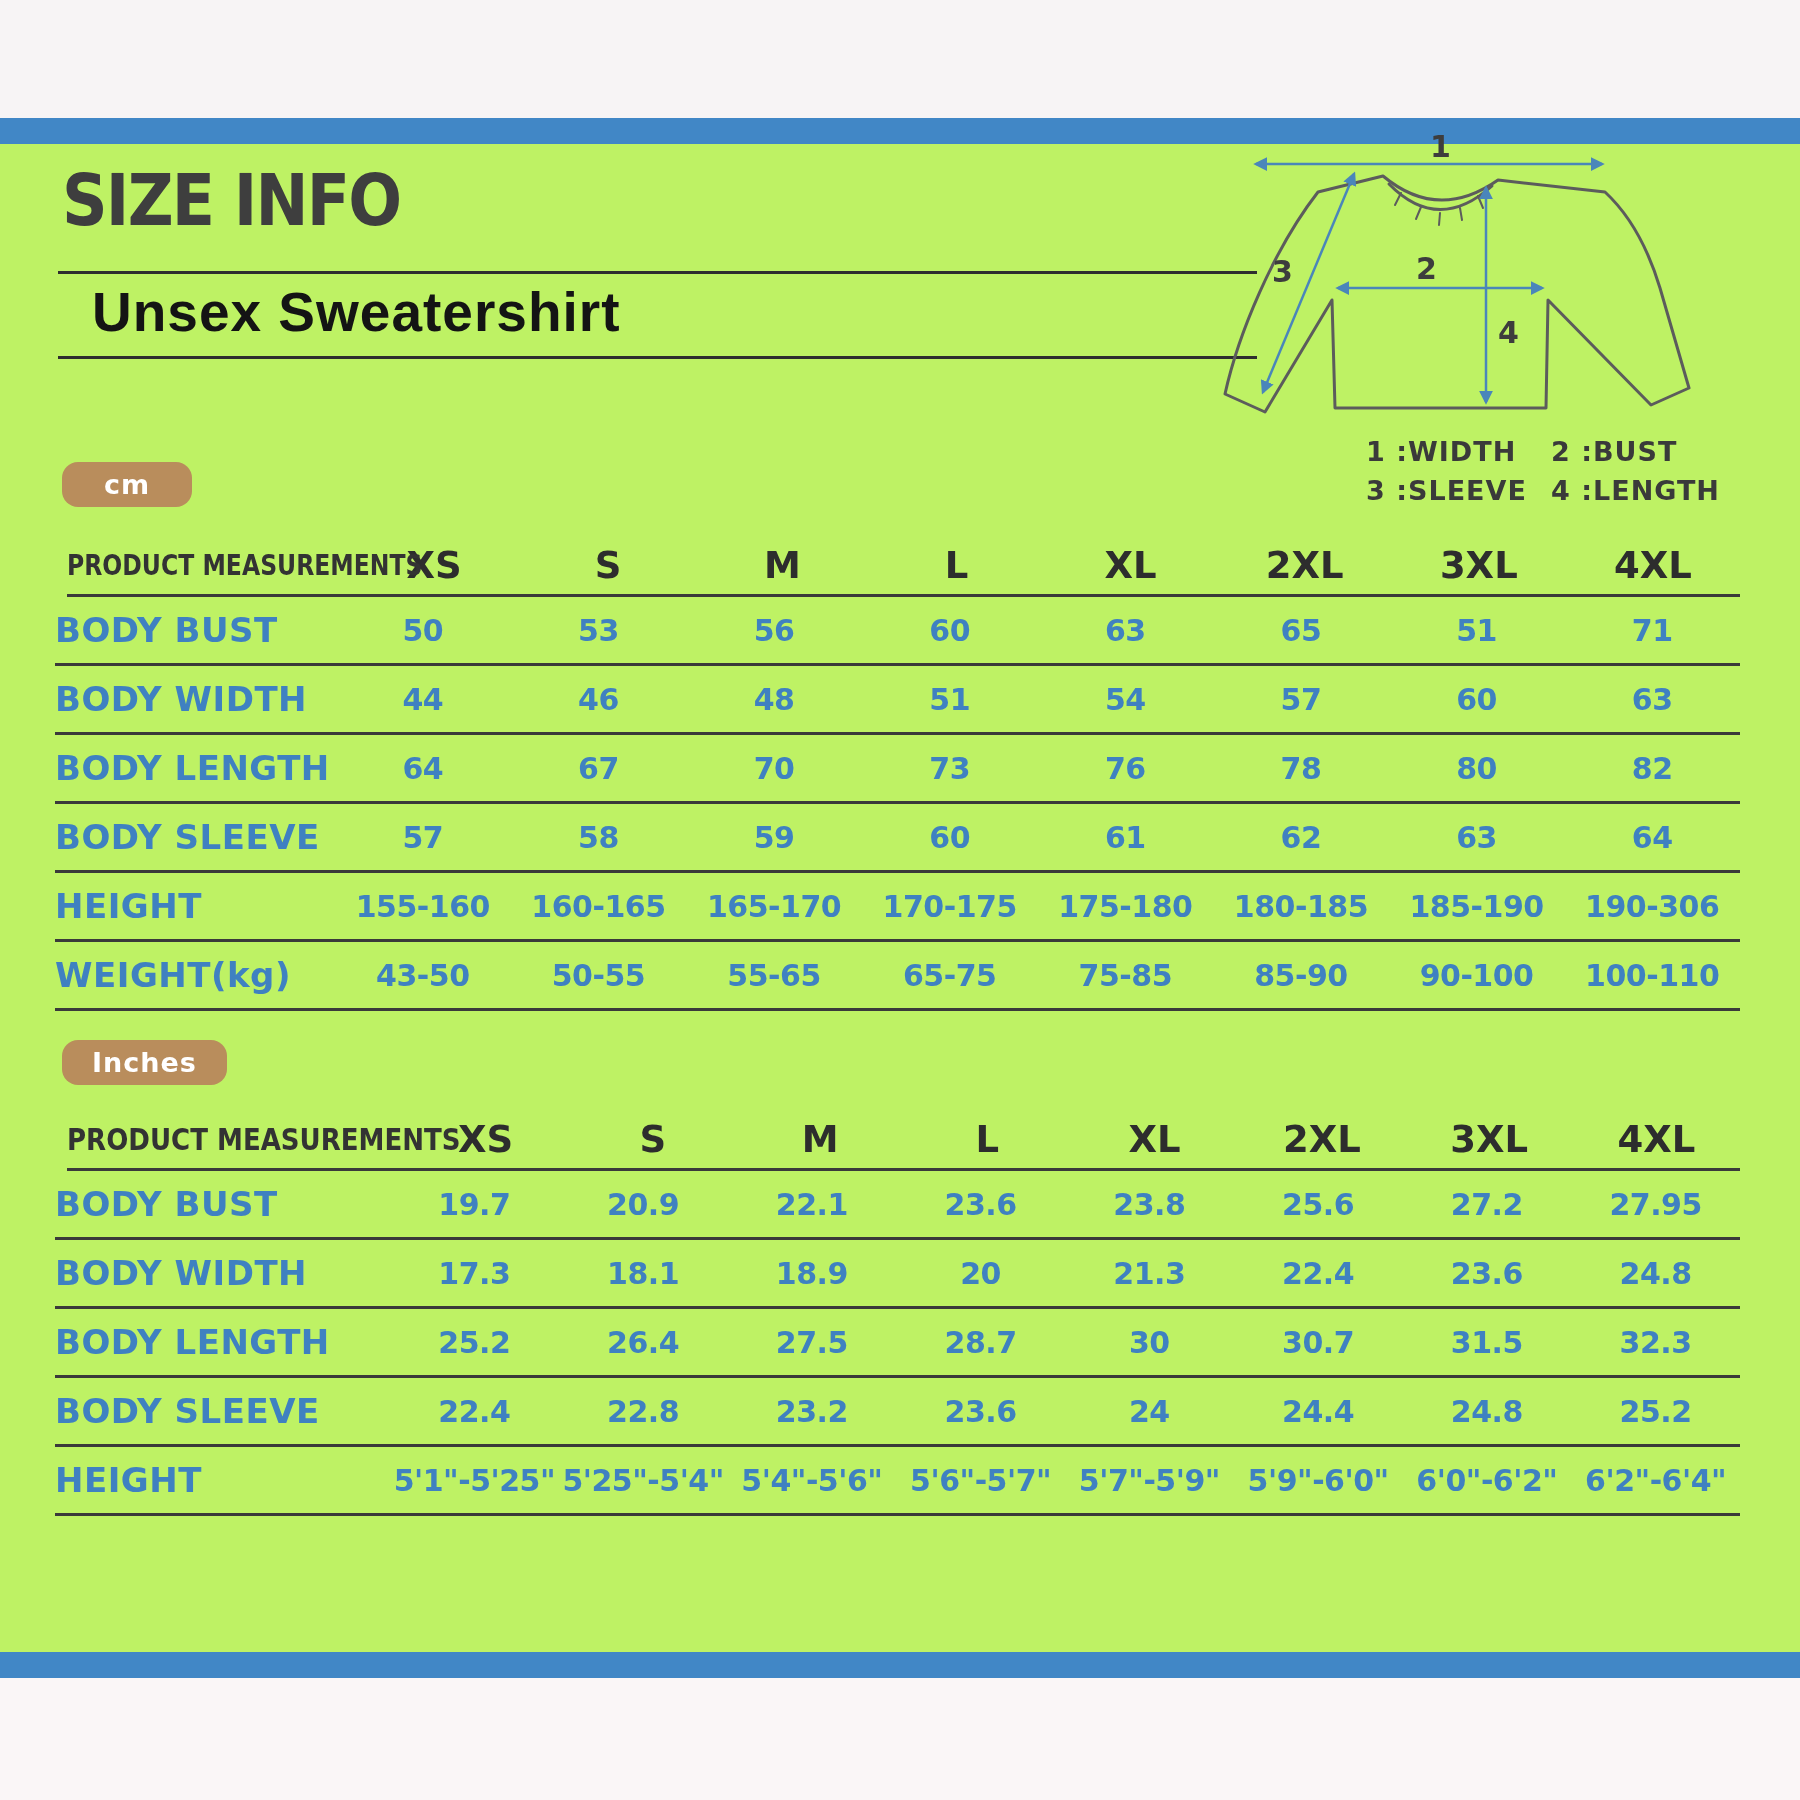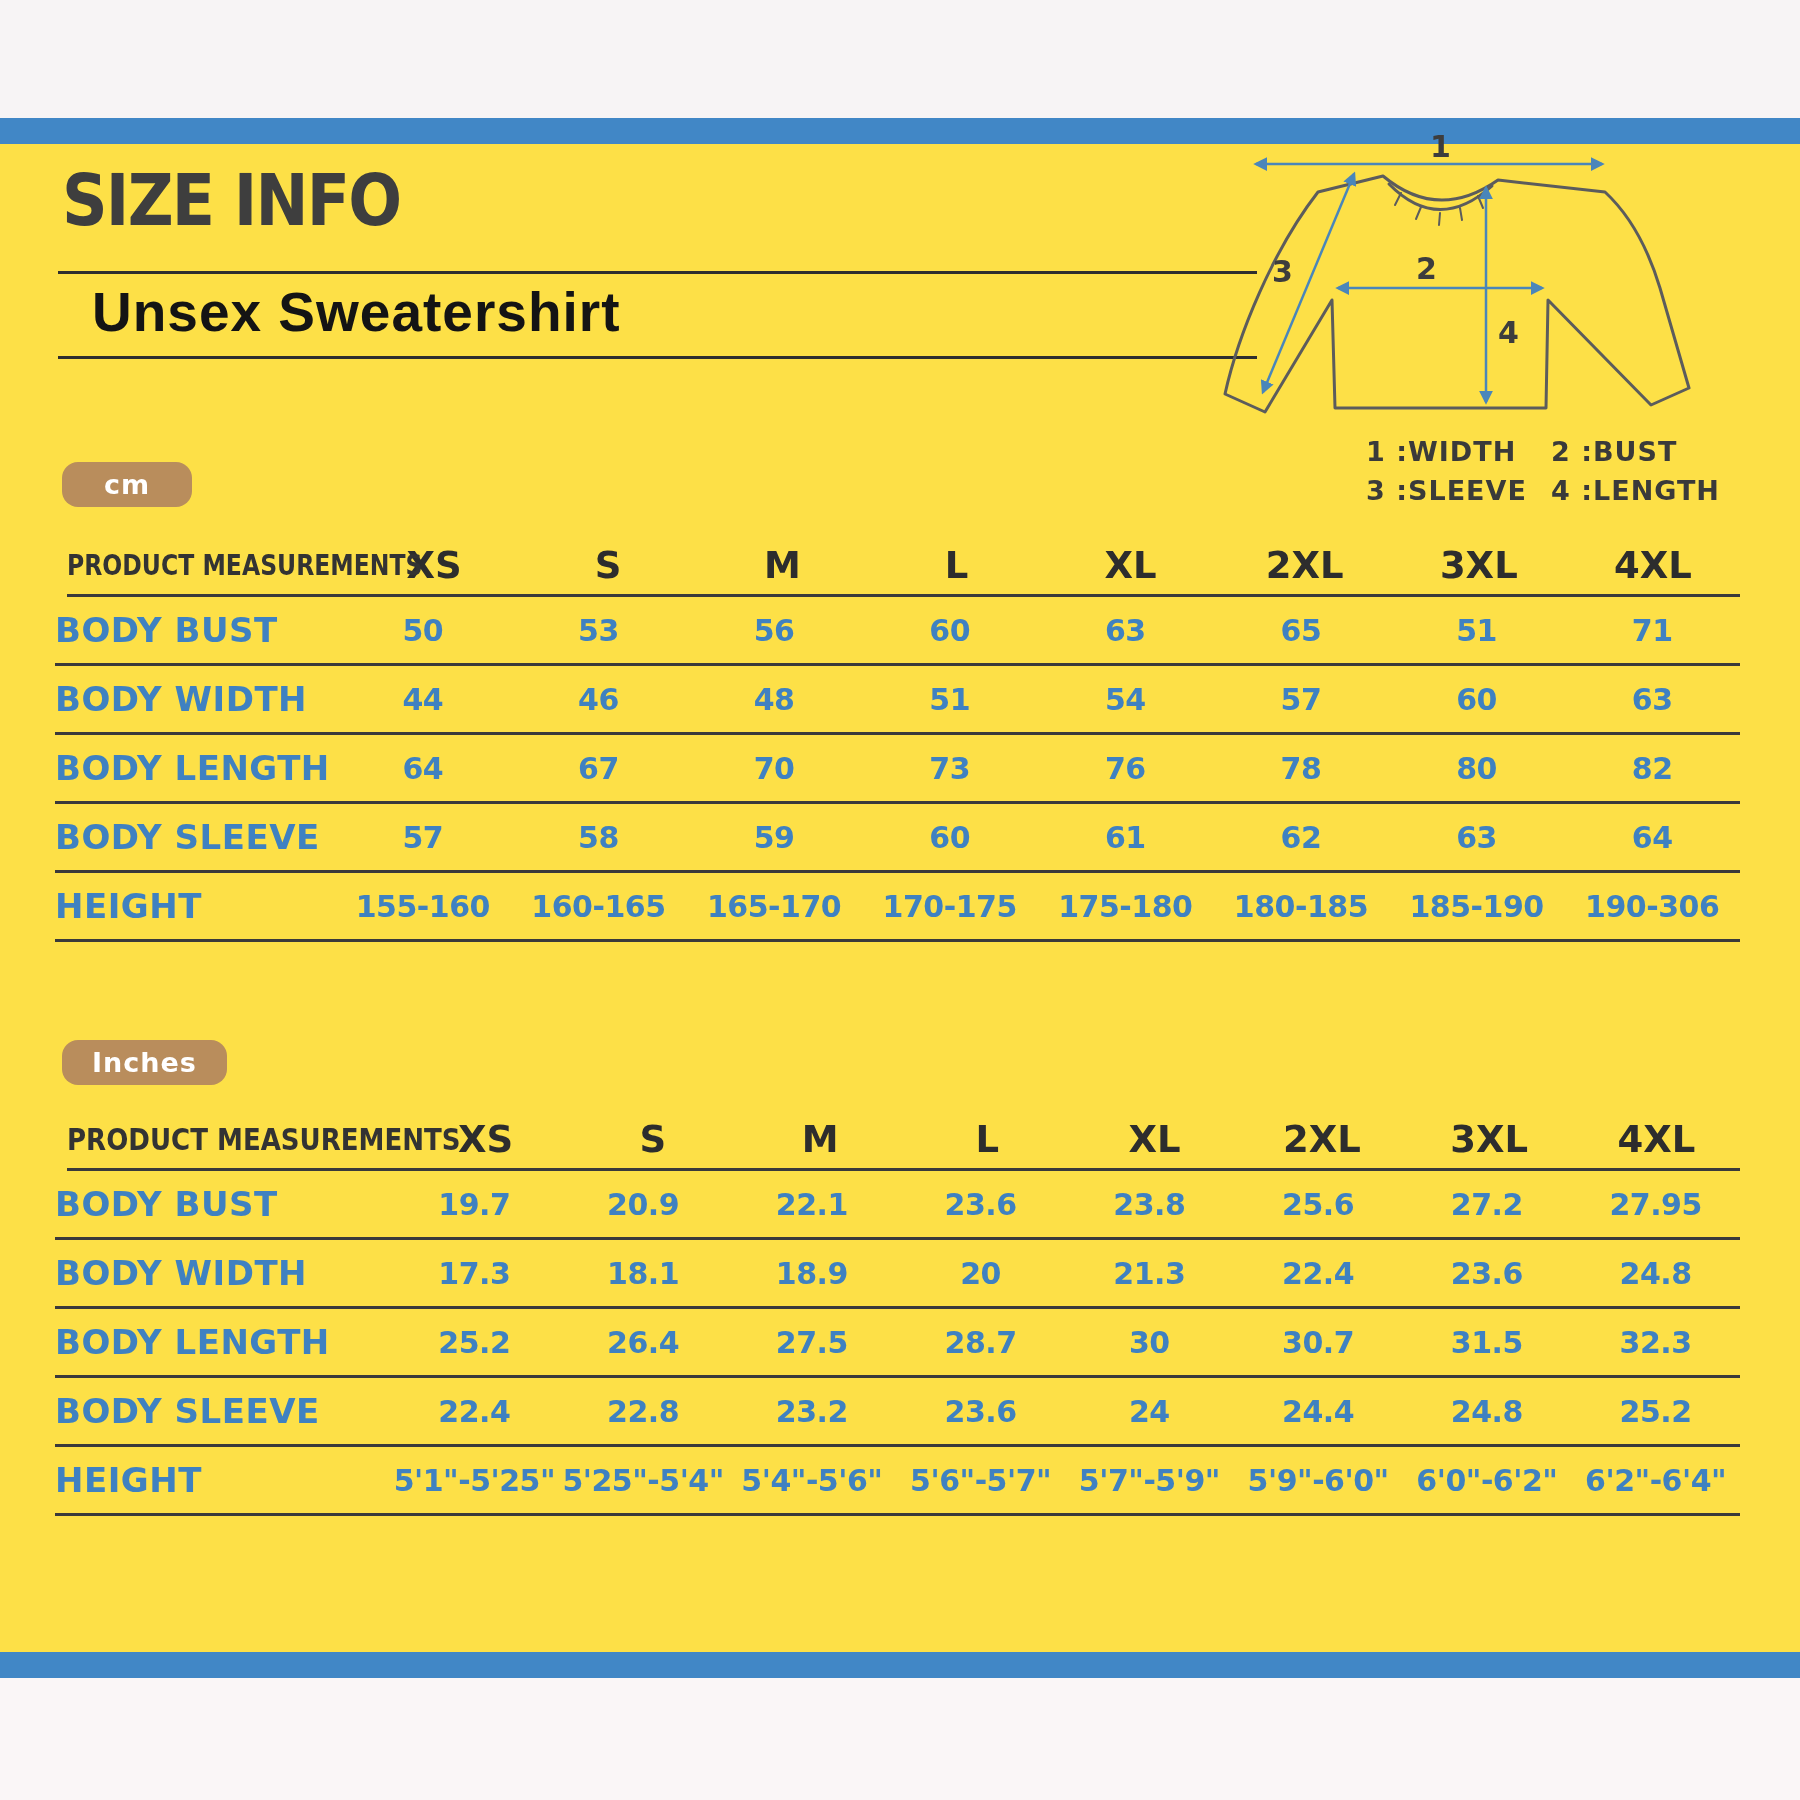--- a/index.html
+++ b/index.html
@@ -1,18 +1,18 @@
 <!DOCTYPE html>
 <html style="--accent_blue: #4187c6; --value_blue: #3f81c1; --badge_tan: #b98d5c; --line_dark: #3a3a3a; --text_dark: #3d3d3d;"><head>
 <meta charset="utf-8">
 <style>
   html,body{margin:0;padding:0;background:#e8e6e8;}
   .canvas{
     position:relative;width:1800px;height:1800px;overflow:hidden;
-    background:#fde047;
+    background:#bef264;
     font-family:"DejaVu Sans", sans-serif;
     -webkit-font-smoothing:antialiased;
   }
   .top-strip{position:absolute;left:0;top:0;width:1800px;height:118px;background:#f7f4f5;}
   .bottom-strip{position:absolute;left:0;top:1678px;width:1800px;height:122px;background:#faf6f7;}
   .bar{position:absolute;left:0;width:1800px;height:26px;background:var(--accent_blue,#4187c6);}
   .top-bar{top:118px;}
   .bottom-bar{top:1652px;}
 
   .page-title{
@@ -185,20 +185,31 @@
         <div class="cell label-cell row-label">HEIGHT</div>
         <div class="cell vcell value">155-160</div>
         <div class="cell vcell value">160-165</div>
         <div class="cell vcell value">165-170</div>
         <div class="cell vcell value">170-175</div>
         <div class="cell vcell value">175-180</div>
         <div class="cell vcell value">180-185</div>
         <div class="cell vcell value">185-190</div>
         <div class="cell vcell value">190-306</div>
       </div>
+      <div class="trow">
+        <div class="cell label-cell row-label">WEIGHT(kg)</div>
+        <div class="cell vcell value">43-50</div>
+        <div class="cell vcell value">50-55</div>
+        <div class="cell vcell value">55-65</div>
+        <div class="cell vcell value">65-75</div>
+        <div class="cell vcell value">75-85</div>
+        <div class="cell vcell value">85-90</div>
+        <div class="cell vcell value">90-100</div>
+        <div class="cell vcell value">100-110</div>
+      </div>
     </div>
 
   <div class="unit-badge in-badge">Inches</div>
   <div class="size-table in-table">
       <div class="trow thead">
         <div class="cell label-cell"><div class="squeeze">PRODUCT MEASUREMENTS</div></div>
         <div class="cell vcell size-head">XS</div>
         <div class="cell vcell size-head">S</div>
         <div class="cell vcell size-head">M</div>
         <div class="cell vcell size-head">L</div>

